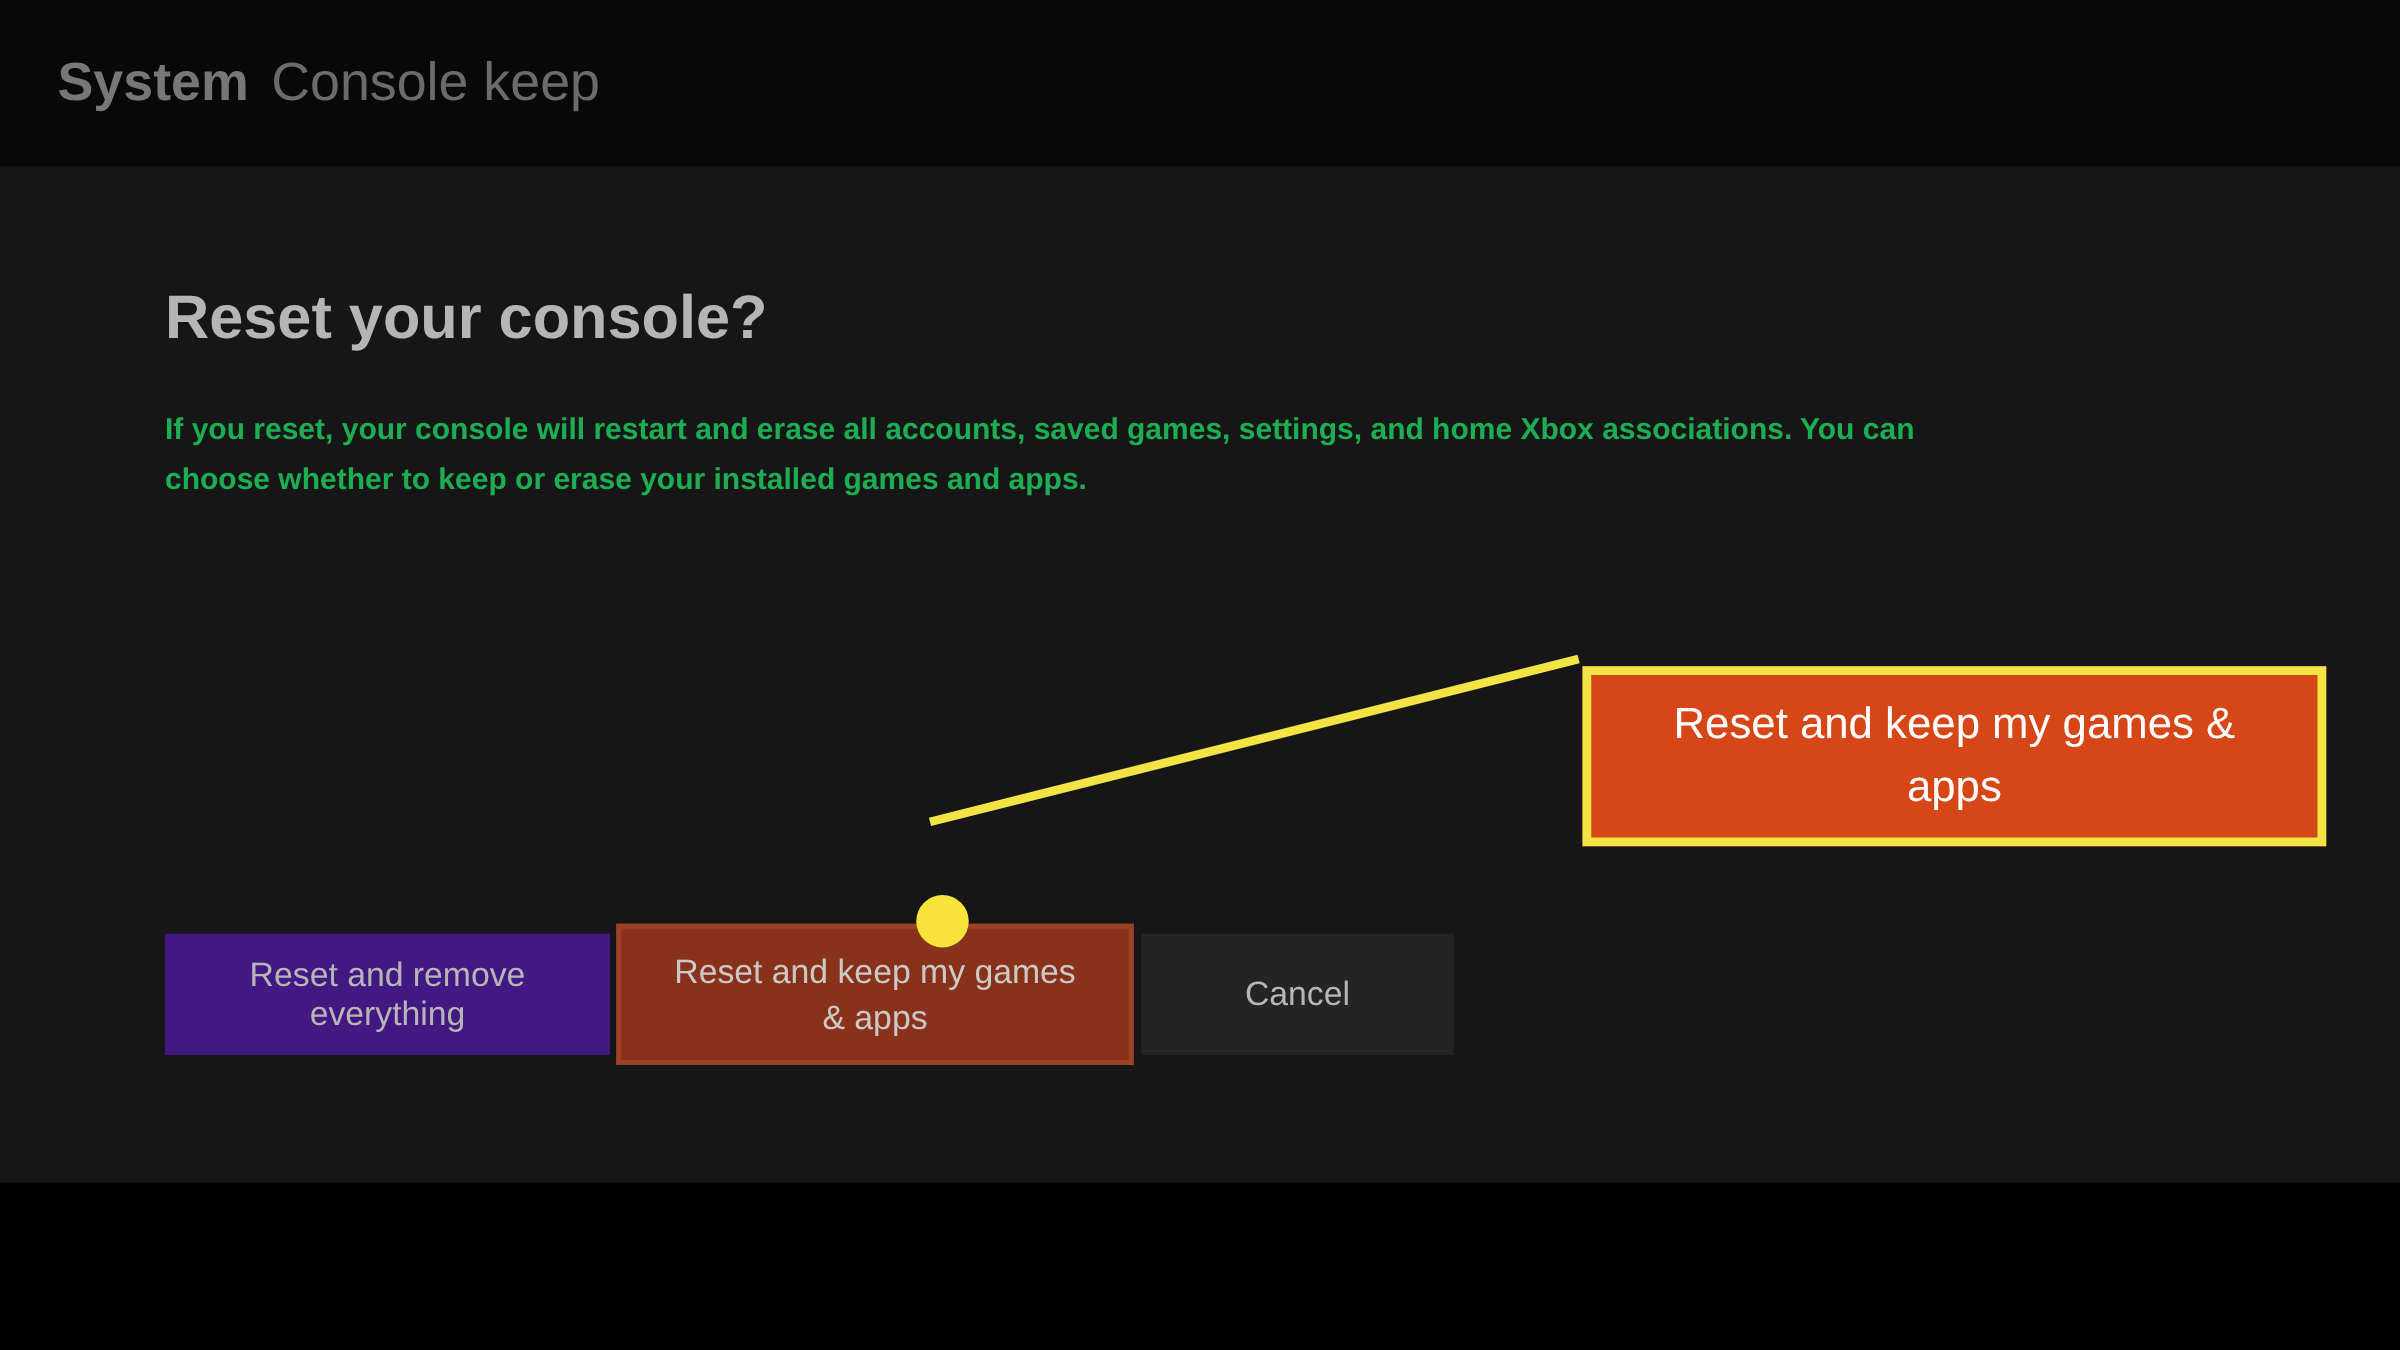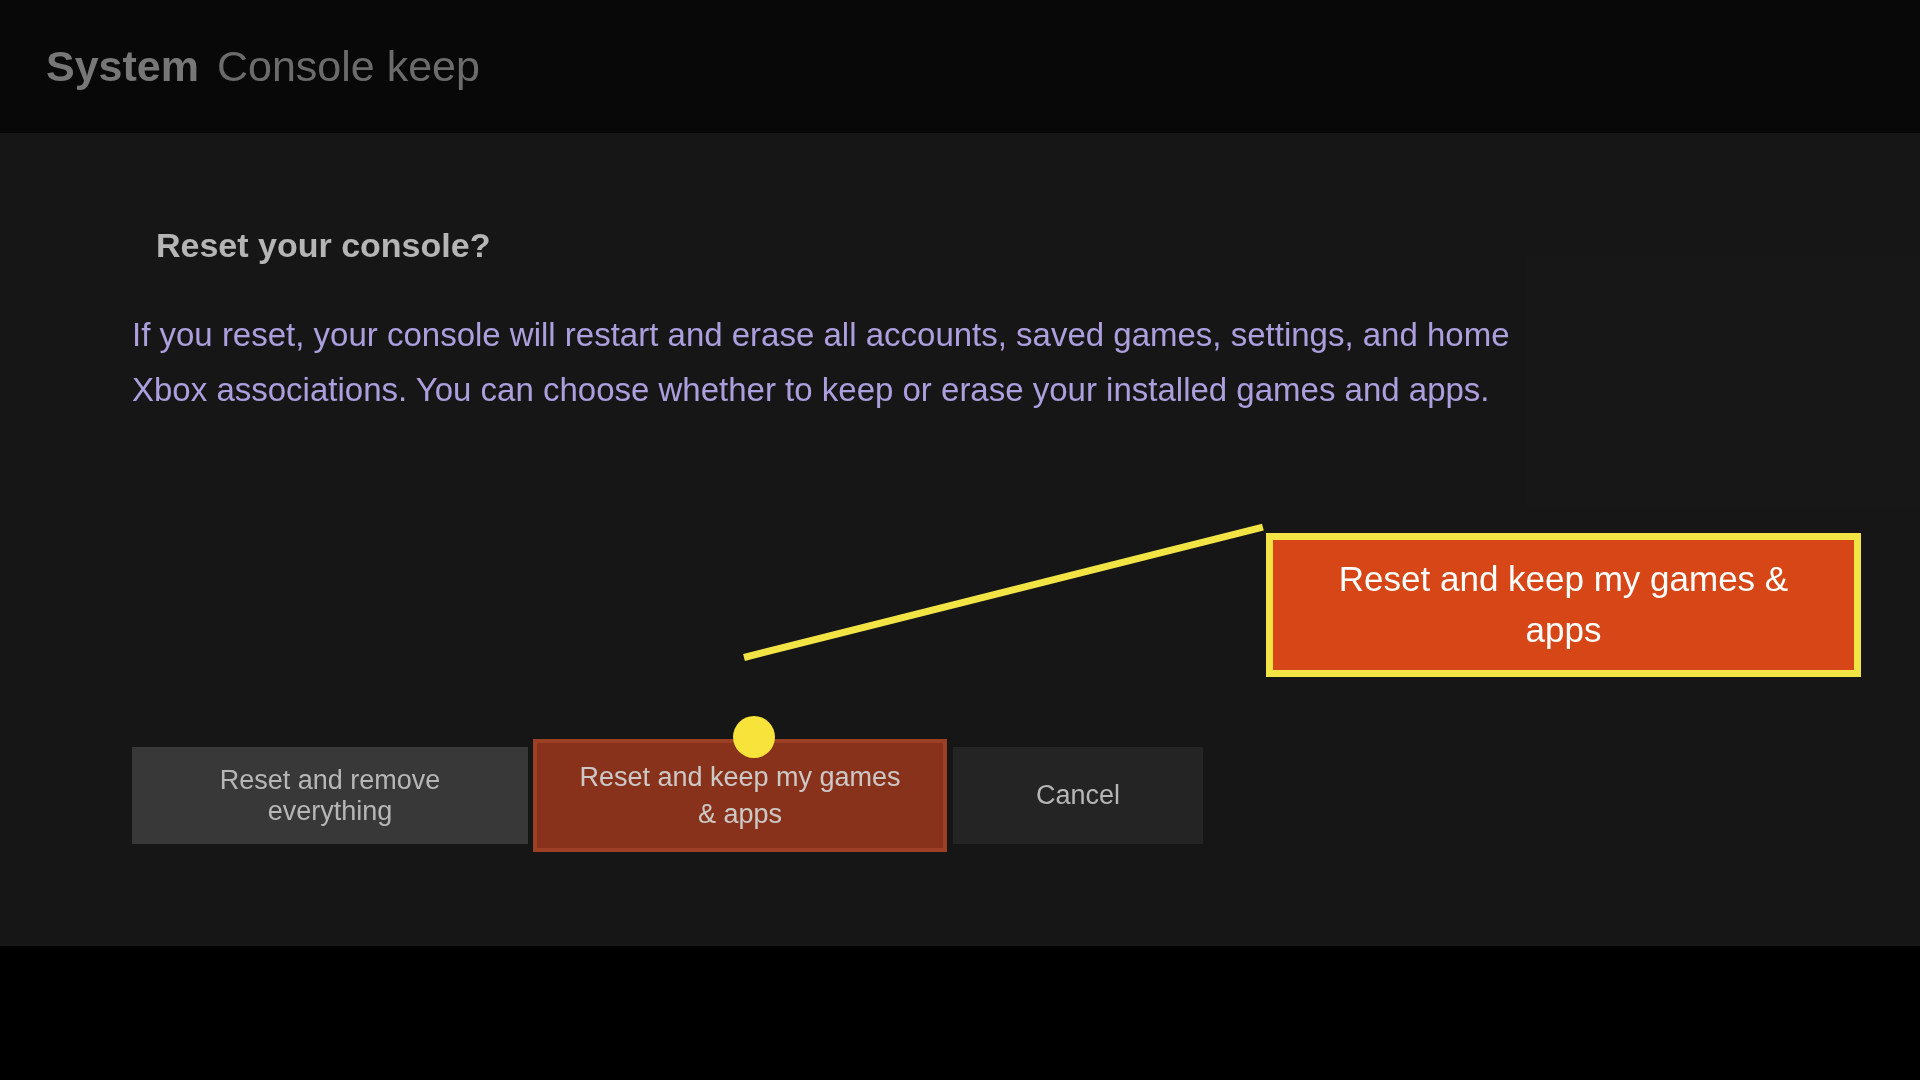--- a/index.html
+++ b/index.html
@@ -35,30 +35,29 @@
     }
     .content-area {
       background: #1a1a1a;
       height: 813px;
       padding-left: 132px;
       padding-top: 93px;
       padding-right: 100px;
       position: relative;
     }
     .dialog-title {
-      font-size: 34px;
+      font-size: 49px;
       font-weight: 600;
       color: #cfcfcf;
       margin-bottom: 42px;
-      margin-left: 24px;
     }
     .dialog-body {
-      font-size: 33px;
-      font-weight: 400;
-      color: #c4b5fd;
+      font-size: 24px;
+      font-weight: 700;
+      color: #22c55e;
       line-height: 1.68;
       max-width: 1400px;
     }
     .button-row {
       position: absolute;
       left: 132px;
       top: 614px;
       display: flex;
       gap: 0;
     }
@@ -67,22 +66,22 @@
       display: flex;
       align-items: center;
       justify-content: center;
       font-size: 27px;
       color: #d0d0d0;
       text-align: center;
       font-weight: 300;
       padding: 0 30px;
     }
     .btn-reset-remove {
-      width: 396px;
-      background: #404040;
+      width: 356px;
+      background: #4c1d95;
     }
     .btn-reset-keep-wrap {
       position: relative;
       width: 425px;
       display: flex;
       align-items: center;
       justify-content: center;
     }
     .btn-reset-keep {
       width: 414px;

